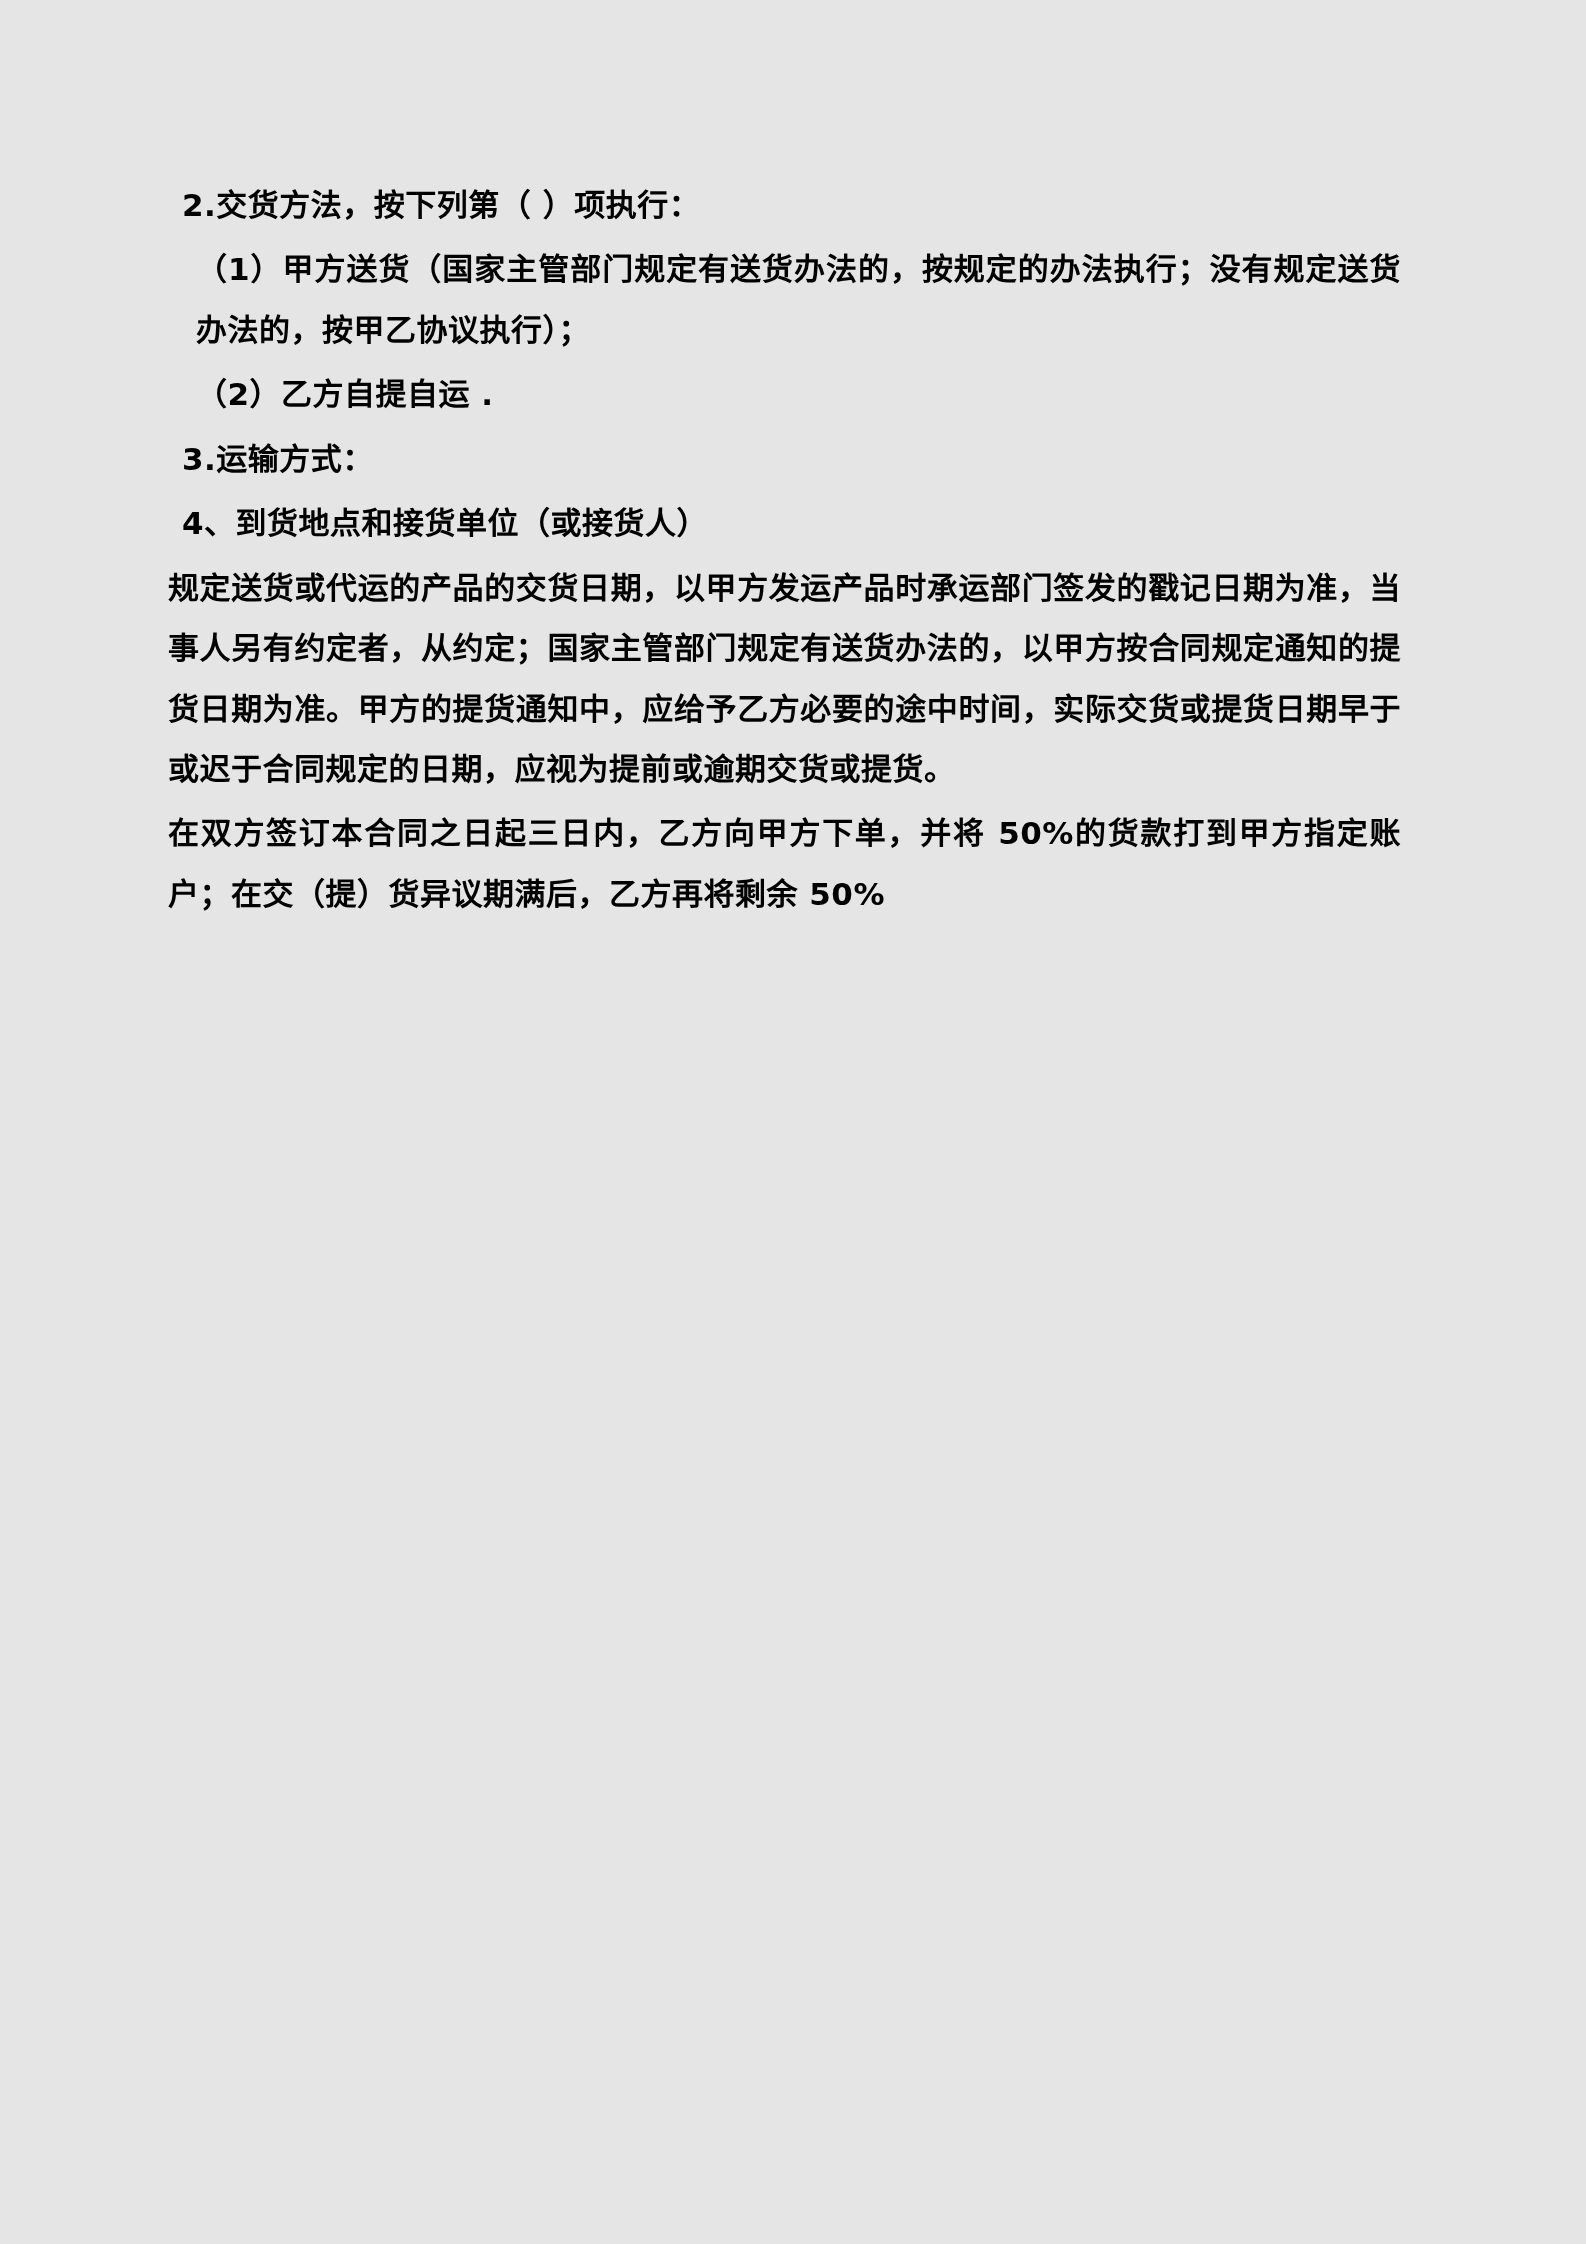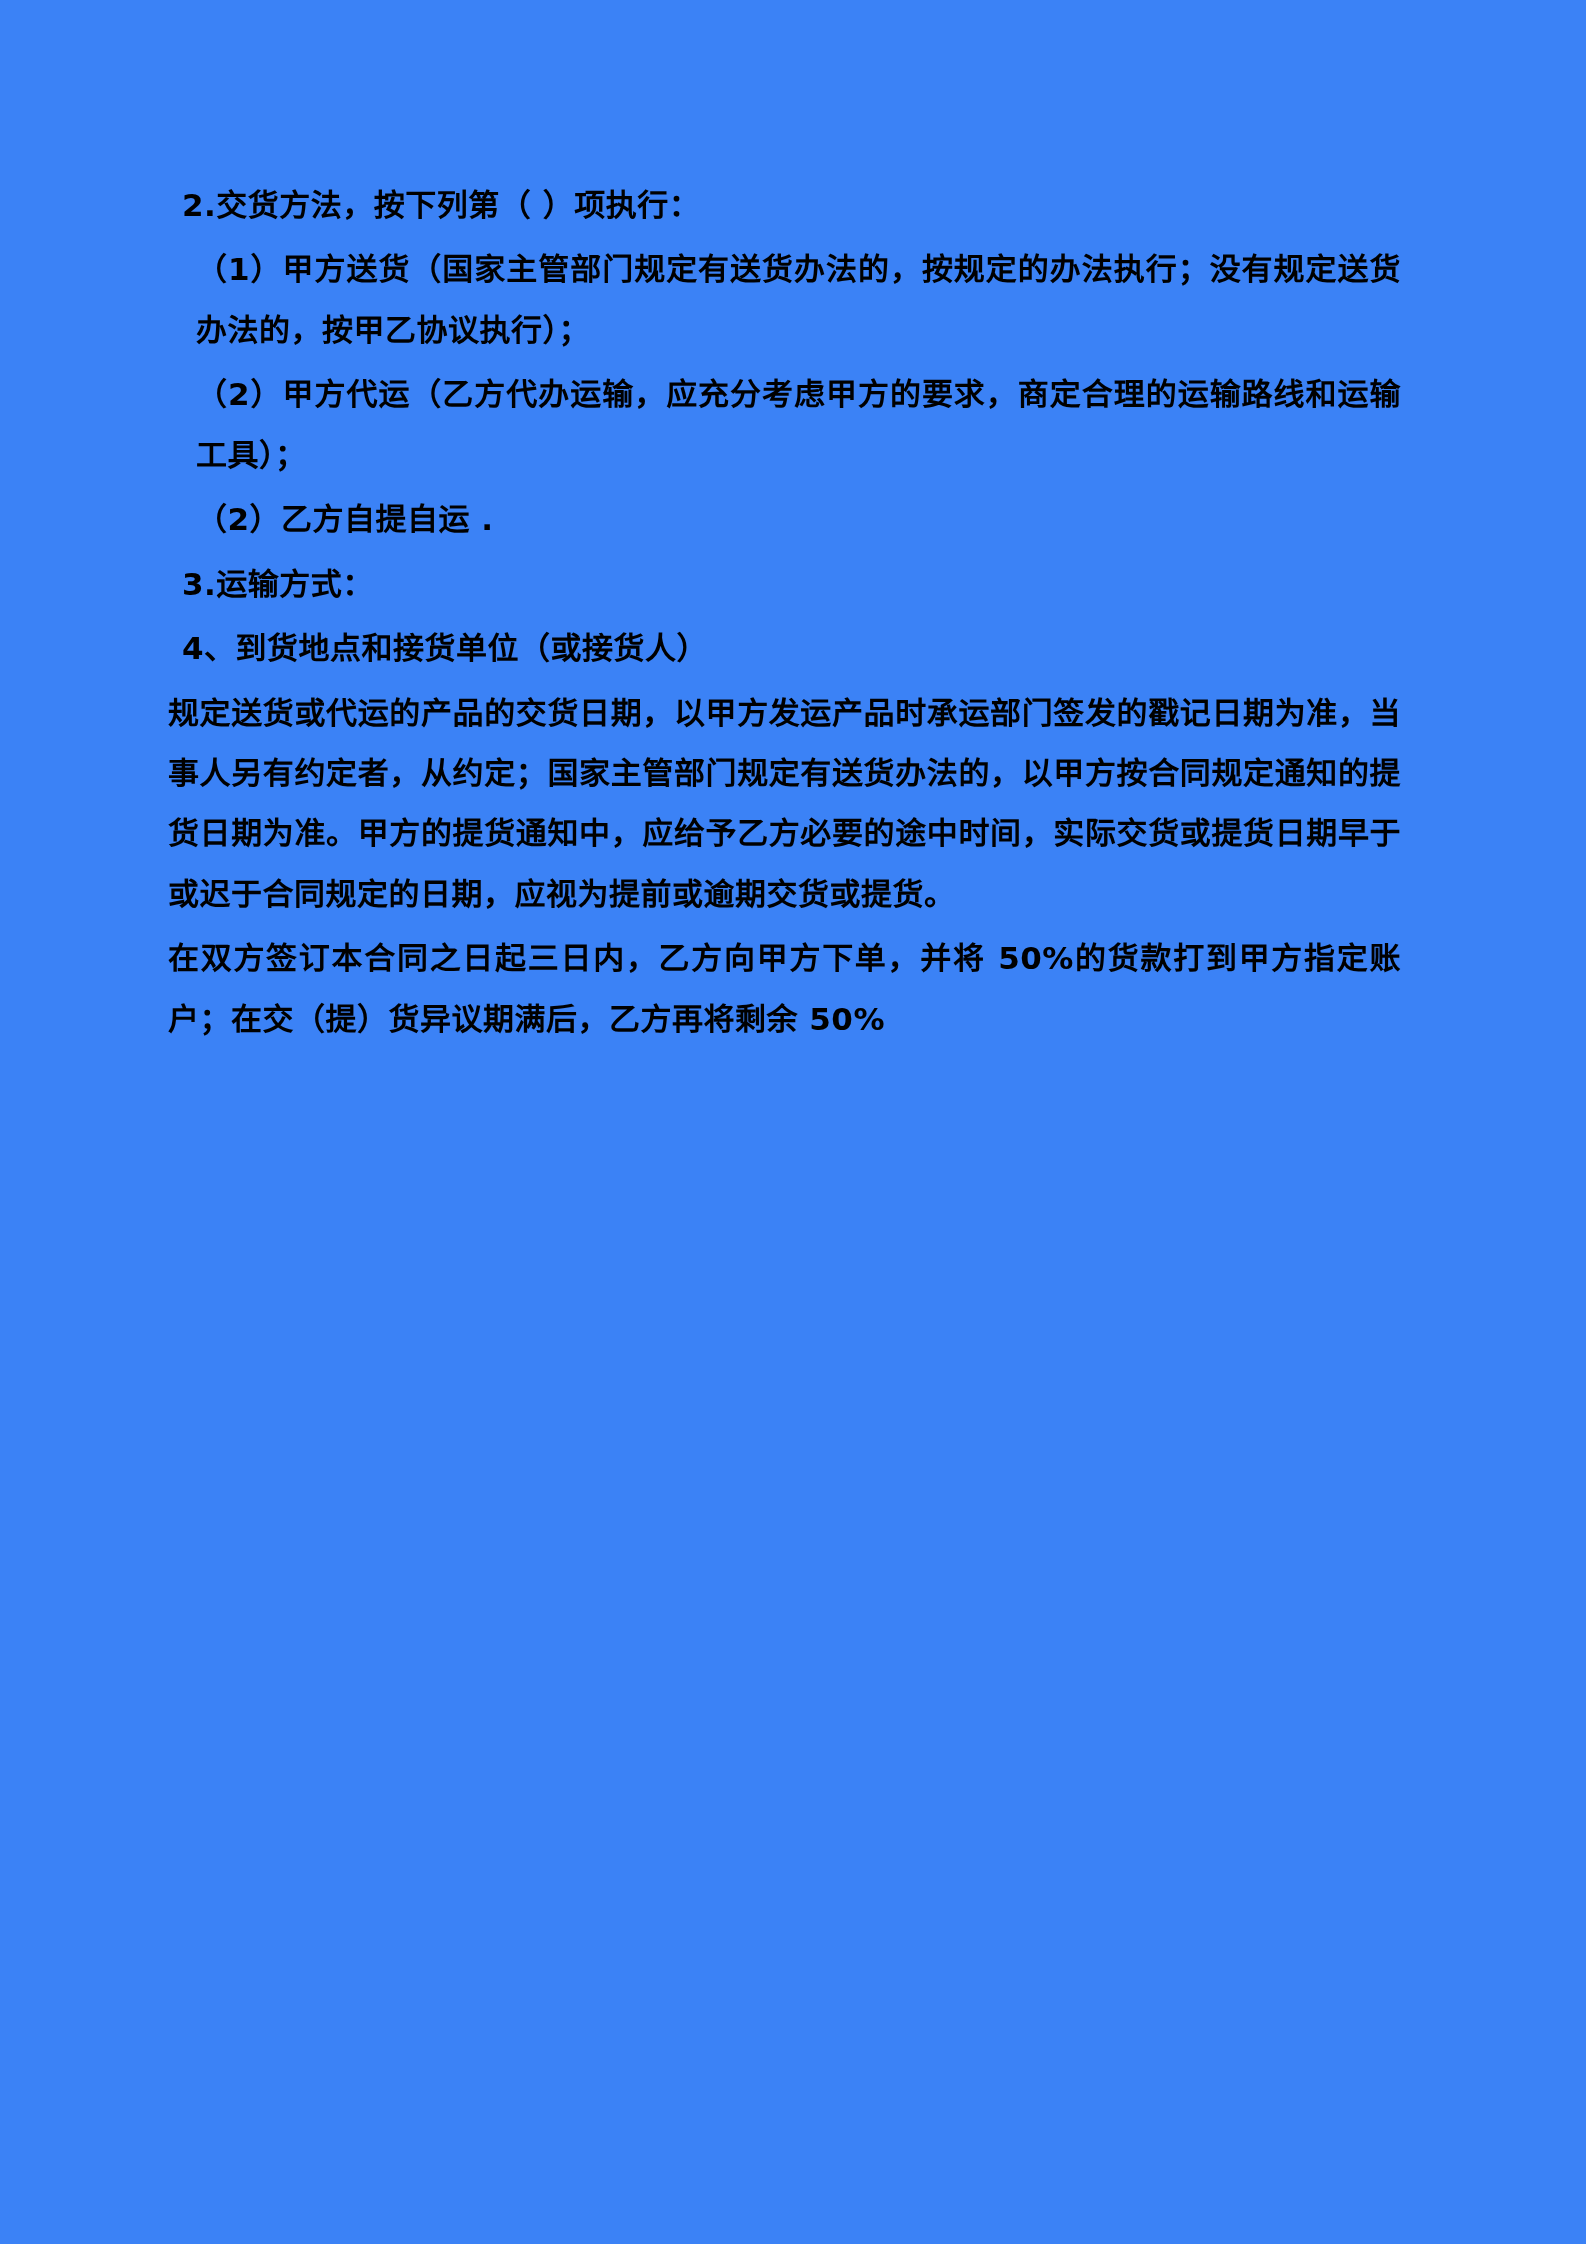--- a/index.html
+++ b/index.html
@@ -8,21 +8,21 @@
     background: #ffffff;
   }
   body {
     font-family: "DejaVu Sans", "Liberation Sans", sans-serif;
     color: #000000;
   }
   .page {
     position: relative;
     width: 1586px;
     height: 2244px;
-    background: #3b82f6;
+    background: #e5e5e5;
     box-sizing: border-box;
     padding: 175px 185px 117px 168px;
     overflow: hidden;
   }
   .doc-body {
     font-size: 31px;
     line-height: 1.95;
     font-weight: 700;
     letter-spacing: 0.5px;
     text-align: justify;
@@ -47,21 +47,20 @@
 </head>
 <body>
 
 <div class="page">
   <div class="doc-body">
 
     <p class="para indent-1">2.交货方法，按下列第（ ）项执行：</p>
 
     <p class="para indent-2">（1）甲方送货（国家主管部门规定有送货办法的，按规定的办法执行；没有规定送货办法的，按甲乙协议执行）；</p>
 
-    <p class="para indent-2">（2）甲方代运（乙方代办运输，应充分考虑甲方的要求，商定合理的运输路线和运输工具）；</p>
 
     <p class="para indent-2">（2）乙方自提自运 .</p>
 
     <p class="para indent-1">3.运输方式：</p>
 
     <p class="para indent-1">4、到货地点和接货单位（或接货人）</p>
 
 
 
     <p class="para blocktext">规定送货或代运的产品的交货日期，以甲方发运产品时承运部门签发的戳记日期为准，当事人另有约定者，从约定；国家主管部门规定有送货办法的，以甲方按合同规定通知的提货日期为准。甲方的提货通知中，应给予乙方必要的途中时间，实际交货或提货日期早于或迟于合同规定的日期，应视为提前或逾期交货或提货。</p>

